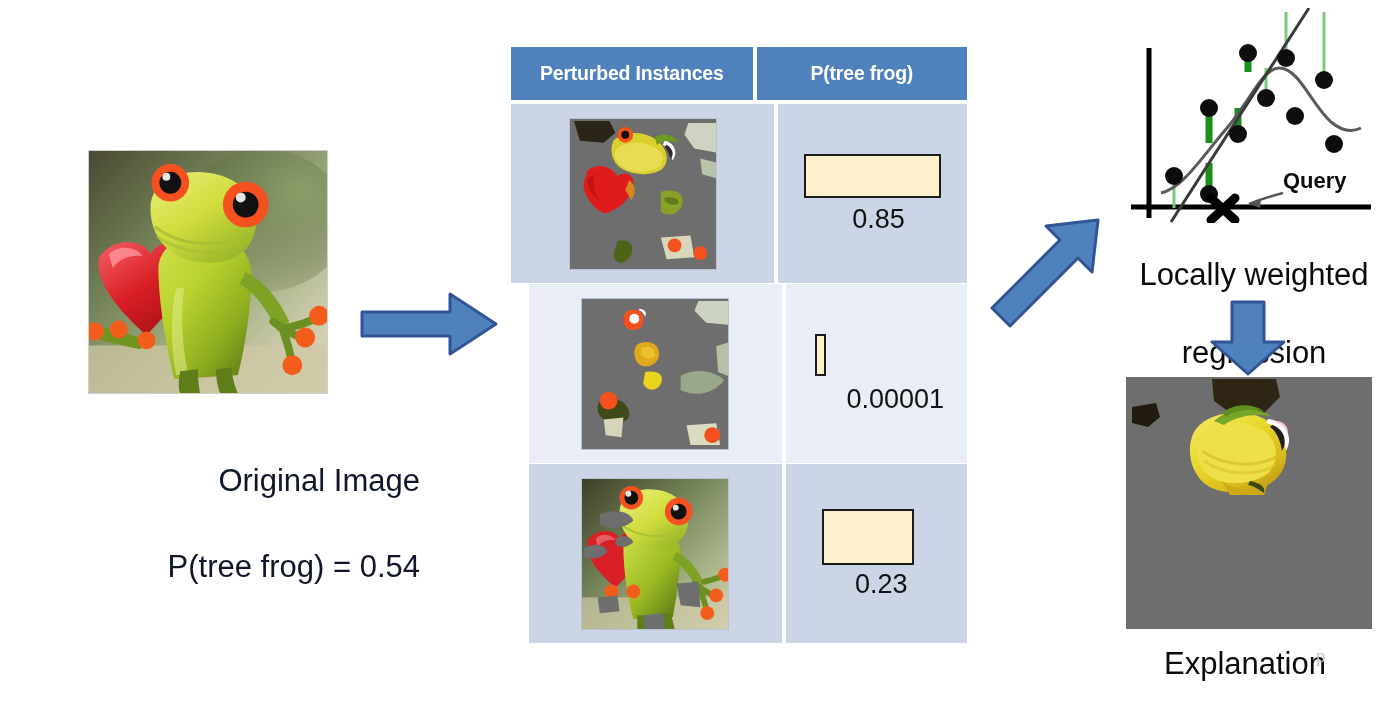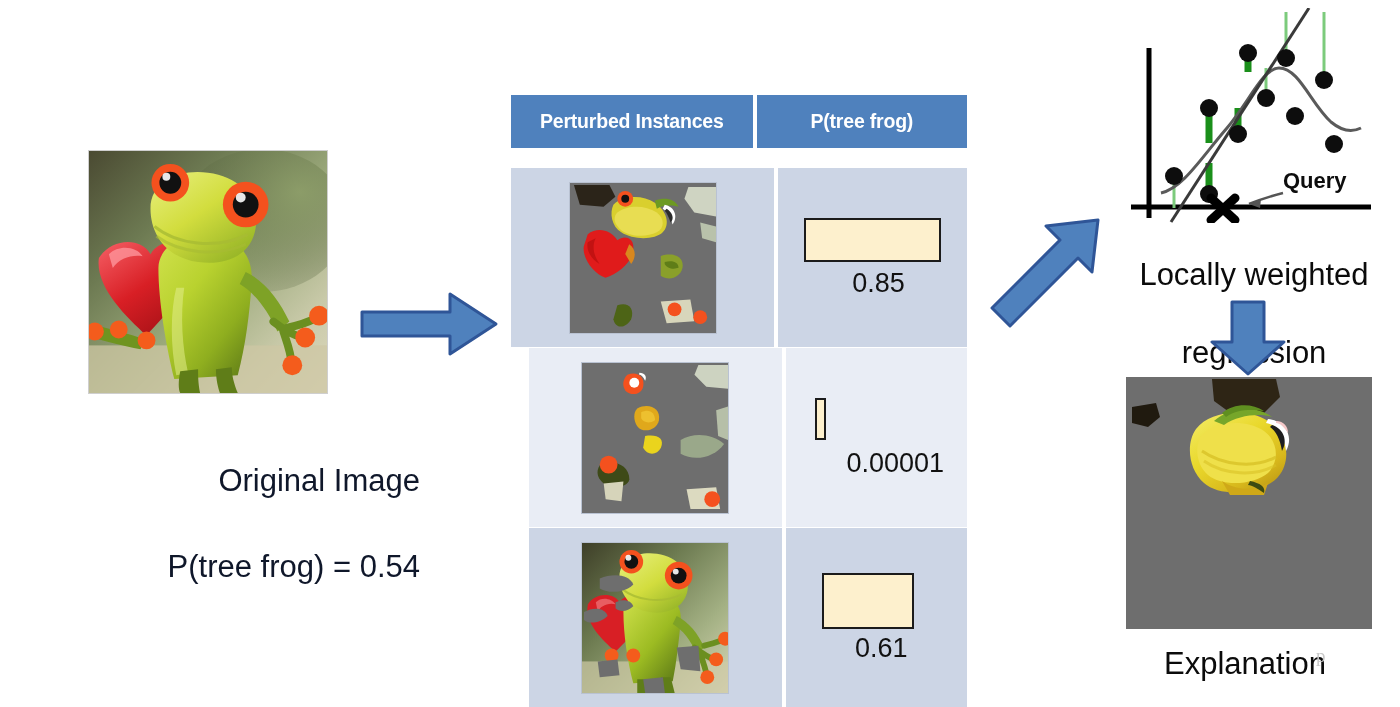--- a/index.html
+++ b/index.html
@@ -43,36 +43,35 @@
   #arrow-down      { left: 1198px; top: 298px; width: 100px; height: 78px; }
 
   
   #perturbed-table {
     left: 511px; top: 47px; width: 456px; height: 615px;
   }
   .table-header-row {
     display: flex;
     height: 53px;
     gap: 4px;
-    margin-top: 48px;
   }
   .th {
     background: #4f81bd;
     color: #ffffff;
     font-weight: bold;
     font-size: 19.5px;
     display: flex;
     align-items: center;
     justify-content: center;
     letter-spacing: -0.2px;
   }
   .th.col-a { width: 263px; }
   .th.col-b { width: 229px; }
 
-  .table-body { margin-top: 20px; }
+  .table-body { margin-top: 4px; }
   .trow {
     display: flex;
     gap: 4px;
     height: 179px;
   }
   .trow + .trow { margin-top: 1px; padding-left: 18px; }
   .td {
     display: flex;
     align-items: center;
     justify-content: center;
@@ -357,21 +356,21 @@
           <path d="M18 36 C32 30 48 32 52 42 C44 50 28 52 18 46 Z" fill="#6e6e6e"></path>
           <path d="M2 70 C12 64 24 66 26 74 C18 82 6 82 2 78 Z" fill="#6e6e6e"></path>
           <path d="M34 60 C42 56 50 58 52 64 C46 70 38 70 34 66 Z" fill="#6e6e6e"></path>
           <path d="M96 106 L118 104 L120 130 L100 128 Z" fill="#6e6e6e"></path>
           <path d="M62 138 L82 136 L84 152 L64 152 Z" fill="#6e6e6e"></path>
           <path d="M16 120 L36 118 L38 134 L18 136 Z" fill="#6e6e6e"></path>
         </svg>
       </div>
       <div class="td col-b prob-cell">
         <div class="prob-bar" id="prob-bar-3"></div>
-        <div class="prob-value">0.61</div>
+        <div class="prob-value">0.23</div>
       </div>
     </div>
 
   </div>
 </div>
 
 <div class="abs" id="arrow-diagonal">
   <svg class="arrow-svg" viewBox="0 0 120 120" width="120" height="120">
     <path d="M6 96 L74 28 L60 14 L112 8 L106 60 L92 46 L24 114 Z" fill="#4f81bd" stroke="#2f5597" stroke-width="3" stroke-linejoin="round"></path>
   </svg>

